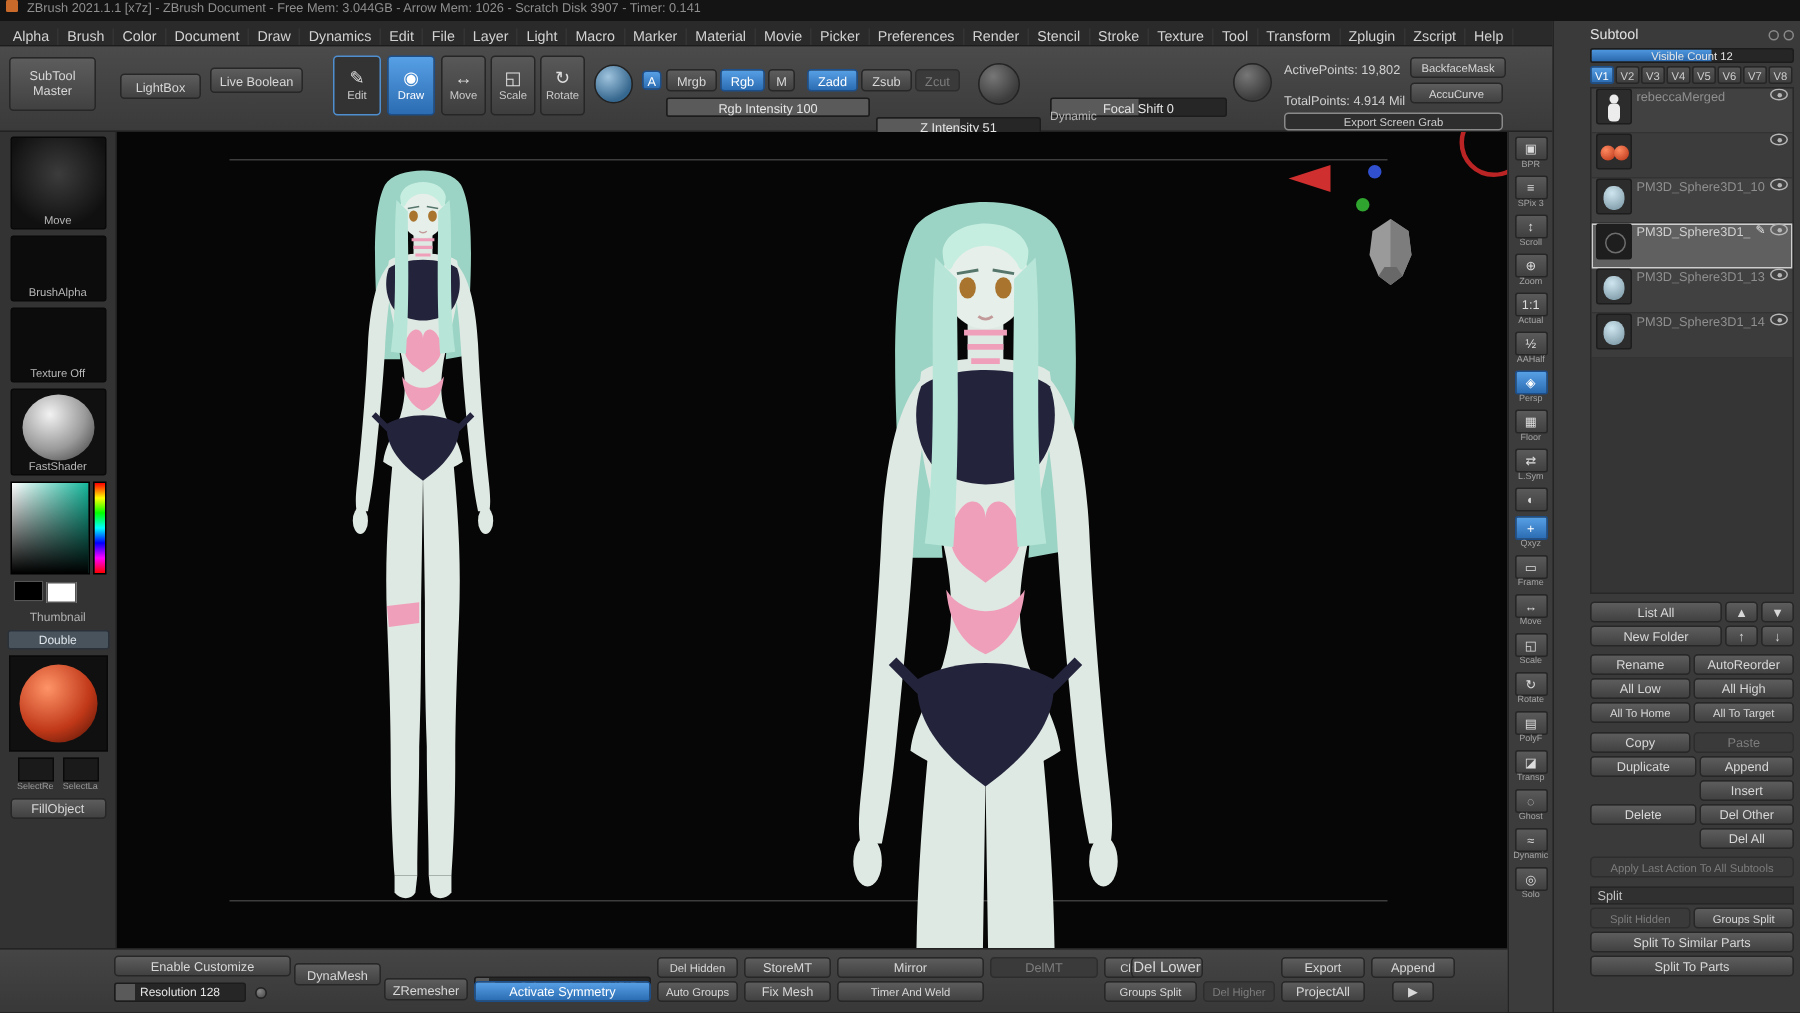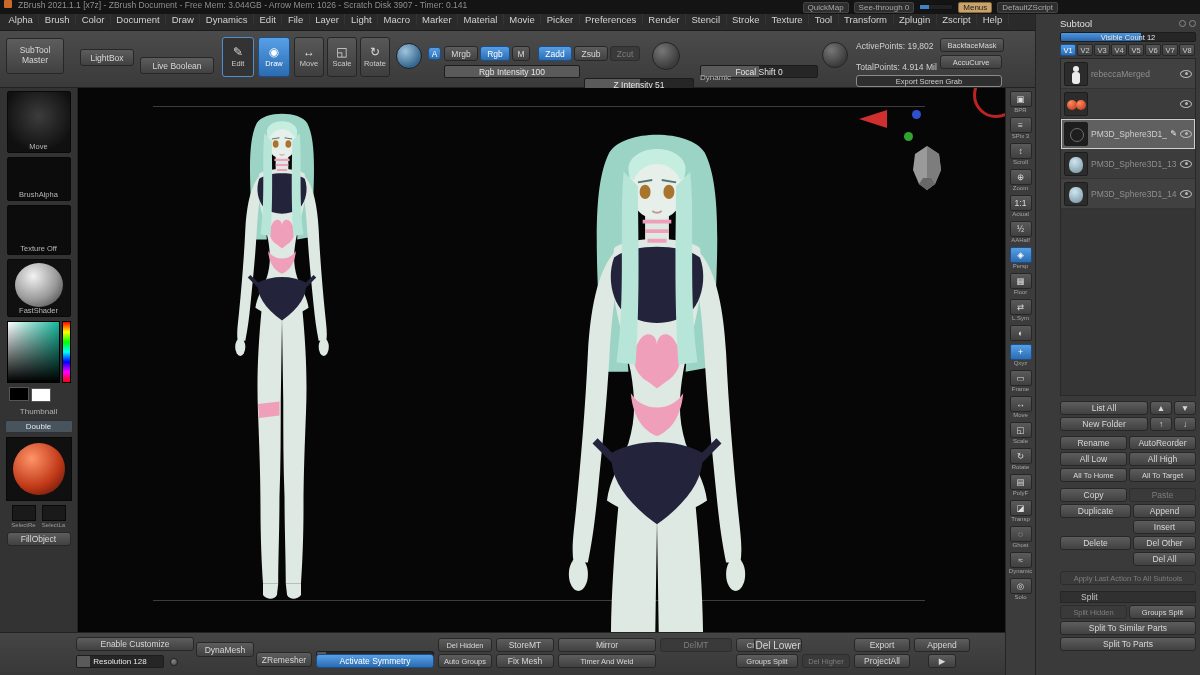--- a/index.html
+++ b/index.html
@@ -21,21 +21,21 @@
   .titlebar{position:absolute;left:0;top:0;width:1200px;height:14px;background:#141414;display:flex;padding:0 4px;gap:6px}
   .tb-logo{width:8px;height:8px;background:#c96a2a;border-radius:1px}
   .tb-title{color:#8f8f8f;font-size:8.5px;white-space:nowrap;overflow:hidden}
   .tb-right{margin-left:auto;display:flex;align-items:center;gap:5px;padding-right:138px}
   .tb-btn{background:#2e2e2e;border:1px solid #444;border-radius:2px;color:#a8a8a8;font-size:8px;padding:0 4px;height:11px;display:flex;align-items:center}
   .tb-btn.orange{background:#c9a36b;color:#1d1d1d;border-color:#8a6c3c}
   .tb-mini{width:34px;height:6px;background:#222;border:1px solid #111;border-radius:2px;position:relative}
   .tb-mini i{position:absolute;left:0;top:0;bottom:0;width:9px;background:#3f82c8}
 
   
-  .menubar{position:absolute;left:0;top:14px;width:1035px;height:17px;background:#2a2a2a;border-bottom:1px solid #1c1c1c;display:flex;align-items:flex-start;padding:0 3px}
+  .menubar{position:absolute;left:0;top:14px;width:1035px;height:17px;background:#2a2a2a;border-bottom:1px solid #1c1c1c;display:flex;align-items:flex-end;padding:0 3px}
   .menu-item{padding:0 5.5px;font-size:9.5px;color:#d2d2d2;border-right:1px solid rgba(255,255,255,0.05);cursor:default}
 
   
   .topshelf{position:absolute;left:0;top:31px;width:1035px;height:57px;background:linear-gradient(#4b4b4b,#3a3a3a);border-bottom:1px solid #222}
   .tool-btn{display:flex;flex-direction:column;align-items:center;justify-content:center;background:linear-gradient(#585858,#3e3e3e);border:1px solid #262626;border-radius:3px;gap:1px}
   .tool-btn .tico{font-size:12px;line-height:12px;color:#ddd}
   .tool-btn .tlab{font-size:7.5px;color:#ccc}
   .tool-btn.blue{background:linear-gradient(#57a0e6,#2b6cb2);border-color:#1d4e88}
   .tool-btn.blue .tico,.tool-btn.blue .tlab{color:#fff}
   .tool-btn.outline{background:#333;border:1px solid #4f8fd0}
@@ -88,21 +88,21 @@
   
   .subtool-panel{position:absolute;left:1035px;top:14px;width:165px;height:661px;background:#3a3a3a;border-left:1px solid #242424;padding:2px 4px 0 24px;display:flex;flex-direction:column;gap:2px}
   .sp-header{display:flex;align-items:center;height:14px;color:#e0e0e0;font-size:9.5px}
   .sp-header .hico{margin-left:auto;display:flex;gap:3px}
   .sp-header .hdot{width:7px;height:7px;border:1px solid #8a8a8a;border-radius:50%}
   .vc{height:10px}
   .tabs{display:flex;gap:1px}
   .vtab{width:16px;height:12px;background:linear-gradient(#555,#3f3f3f);border:1px solid #262626;border-radius:2px;color:#ccc;font-size:7.5px;display:flex;align-items:center;justify-content:center}
   .vtab.active{background:linear-gradient(#57a0e6,#2b6cb2);color:#fff;border-color:#1d4e88}
   .st-list{height:338px;background:#353535;border:1px solid #282828;overflow:hidden}
-  .st-row{height:30px;display:flex;align-items:center;gap:3px;padding:0 3px;background:#414141;border-bottom:1px solid #333}
+  .st-row{height:30px;display:flex;align-items:flex-start;gap:3px;padding:0 3px;background:#414141;border-bottom:1px solid #333}
   .st-row:nth-child(even){background:#3c3c3c}
   .st-row.selected{background:#606060;outline:1px solid #cfcfcf;outline-offset:-1px}
   .st-row .thumb{width:24px;height:24px;background:#2c2c2c;border:1px solid #1d1d1d;border-radius:2px;position:relative;flex:none}
   .t-figure .thumb::before{content:"";position:absolute;left:8px;top:3px;width:6px;height:6px;border-radius:50%;background:#ececec}
   .t-figure .thumb::after{content:"";position:absolute;left:7px;top:9px;width:8px;height:12px;border-radius:3px;background:#ececec}
   .t-spheres .thumb::before{content:"";position:absolute;left:2px;top:7px;width:10px;height:10px;border-radius:50%;background:radial-gradient(circle at 35% 30%,#ff8a60,#b53014)}
   .t-spheres .thumb::after{content:"";position:absolute;left:11px;top:7px;width:10px;height:10px;border-radius:50%;background:radial-gradient(circle at 35% 30%,#ff8a60,#b53014)}
   .t-ghost .thumb::before{content:"";position:absolute;left:4px;top:4px;width:14px;height:16px;border-radius:45%;background:radial-gradient(circle at 40% 30%,#cfe6ef,#73909e)}
   .t-dark .thumb{background:#1e1e1e}
   .t-dark .thumb::before{content:"";position:absolute;left:5px;top:5px;width:12px;height:12px;border-radius:50%;border:1px solid #6d6d6d}
@@ -111,45 +111,36 @@
   .row-brush{display:none;font-size:8px;color:#e8e8e8}
   .st-row.selected .row-brush{display:block}
   .eye{width:12px;height:8px;border:1px solid #b5b5b5;border-radius:50%;position:relative;flex:none}
   .eye::before{content:"";position:absolute;left:3.5px;top:1.5px;width:3px;height:3px;border-radius:50%;background:#b5b5b5}
   .arow{display:flex;gap:2px}
   .arow .btn{height:14px}
   .grow{flex:1}
   .w22{width:22px;flex:none}
   .col2{display:flex;flex-direction:column;gap:2px;flex:1}
   .tallbtn{height:30px;flex:1}
-  .sec-head{height:12px;background:#303030;border:1px solid #262626;color:#c2c2c2;font-size:8.5px;display:flex;align-items:center;padding:0 20px}
+  .sec-head{height:12px;background:#303030;border:1px solid #262626;color:#c2c2c2;font-size:8.5px;display:flex;align-items:center;padding:0 4px}
   .full{width:100%;height:14px}
   .fz75{font-size:7.5px}
 
   
   .bottombar{position:absolute;left:0;top:632px;width:1005px;height:43px;background:linear-gradient(#454545,#383838);border-top:1px solid #232323}
   .dotbtn{border-radius:50%;background:radial-gradient(circle at 35% 30%,#888,#444);border:1px solid #222}
 </style>
 </head>
 <body>
 
 <div id="app">
 
   <div class="titlebar">
     <span class="tb-logo"></span>
     <span class="tb-title">ZBrush 2021.1.1 [x7z] - ZBrush Document - Free Mem: 3.044GB - Arrow Mem: 1026 - Scratch Disk 3907 - Timer: 0.141</span>
-    <span class="tb-right">
-      <span class="tb-btn">QuickMap</span>
-      <span class="tb-btn">See-through 0</span>
-      <span class="tb-mini">
-          <i></i>
-        </span>
-      <span class="tb-btn orange">Menus</span>
-      <span class="tb-btn">DefaultZScript</span>
-    </span>
   </div>
 
   <div class="menubar">
 
   <span class="menu-item">Alpha</span>
       <span class="menu-item">Brush</span>
       <span class="menu-item">Color</span>
       <span class="menu-item">Document</span>
       <span class="menu-item">Draw</span>
       <span class="menu-item">Dynamics</span>
@@ -173,21 +164,21 @@
       <span class="menu-item">Zscript</span>
       <span class="menu-item">Help</span>
     </div>
 
   <div class="topshelf">
     <div class="abs btn" style="left:6px;top:7px;width:58px;height:36px;flex-direction:column;line-height:1.15">
       <span>SubTool</span>
       <span>Master</span>
     </div>
     <div class="abs btn" style="left:80px;top:18px;width:54px;height:17px">LightBox</div>
-    <div class="abs btn" style="left:140px;top:26px;width:74px;height:17px">Live Boolean</div>
+    <div class="abs btn" style="left:140px;top:14px;width:62px;height:17px">Live Boolean</div>
 
     <div class="abs tool-btn outline" style="left:222px;top:6px;width:32px;height:40px">
       <span class="tico ico-edit"></span>
       <span class="tlab">Edit</span>
     </div>
     <div class="abs tool-btn blue" style="left:258px;top:6px;width:32px;height:40px">
       <span class="tico ico-draw"></span>
       <span class="tlab">Draw</span>
     </div>
     <div class="abs tool-btn" style="left:294px;top:6px;width:30px;height:40px">
@@ -470,20 +461,26 @@
           <span class="eye"></span>
         </div>
 
         <div class="st-row t-spheres">
           <span class="thumb"></span>
           <span class="st-name"></span>
 
           <span class="eye"></span>
         </div>
 
+        <div class="st-row t-ghost dim">
+          <span class="thumb"></span>
+          <span class="st-name">PM3D_Sphere3D1_10</span>
+
+          <span class="eye"></span>
+        </div>
 
         <div class="st-row t-dark selected">
           <span class="thumb"></span>
           <span class="st-name">PM3D_Sphere3D1_11</span>
           <span class="row-brush">✎</span>
           <span class="eye"></span>
         </div>
 
 
         <div class="st-row t-ghost dim">

